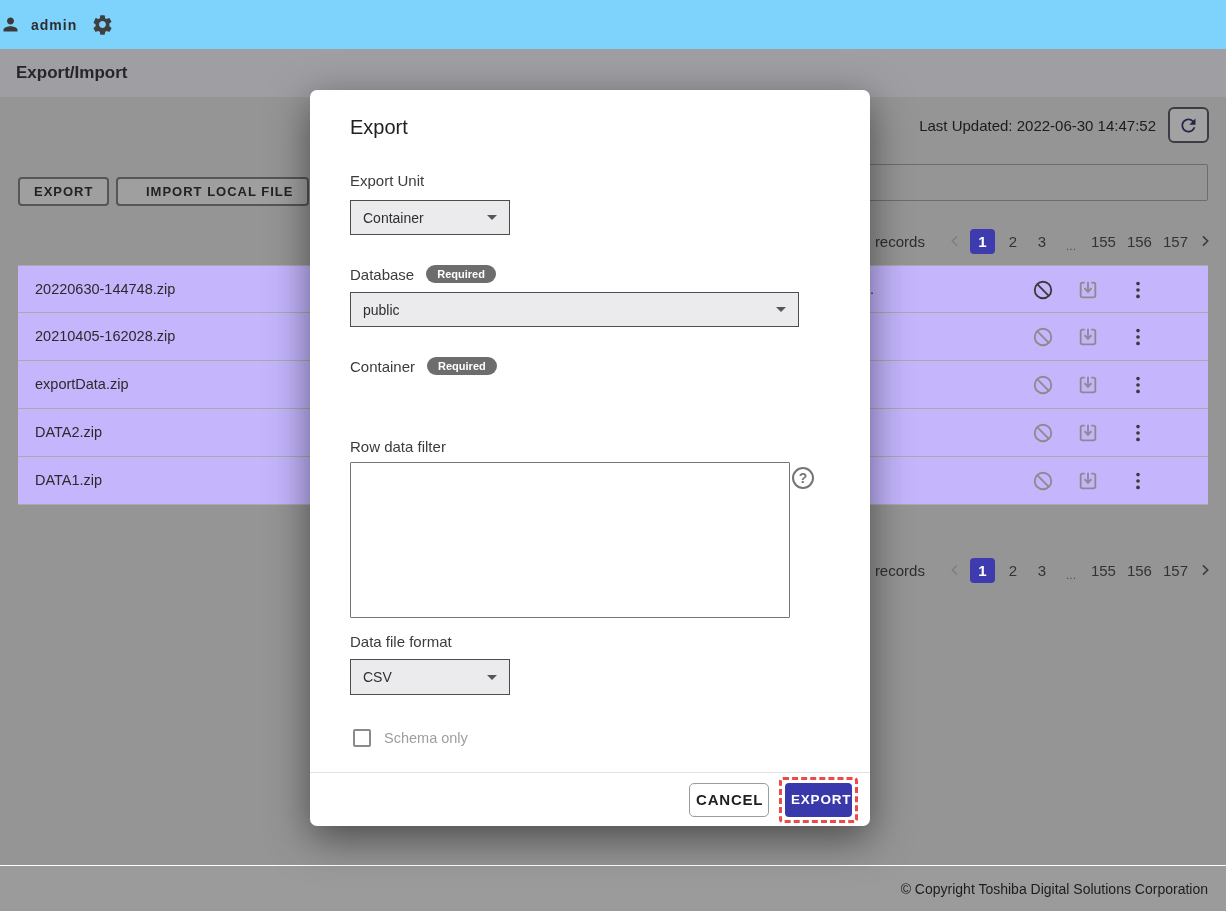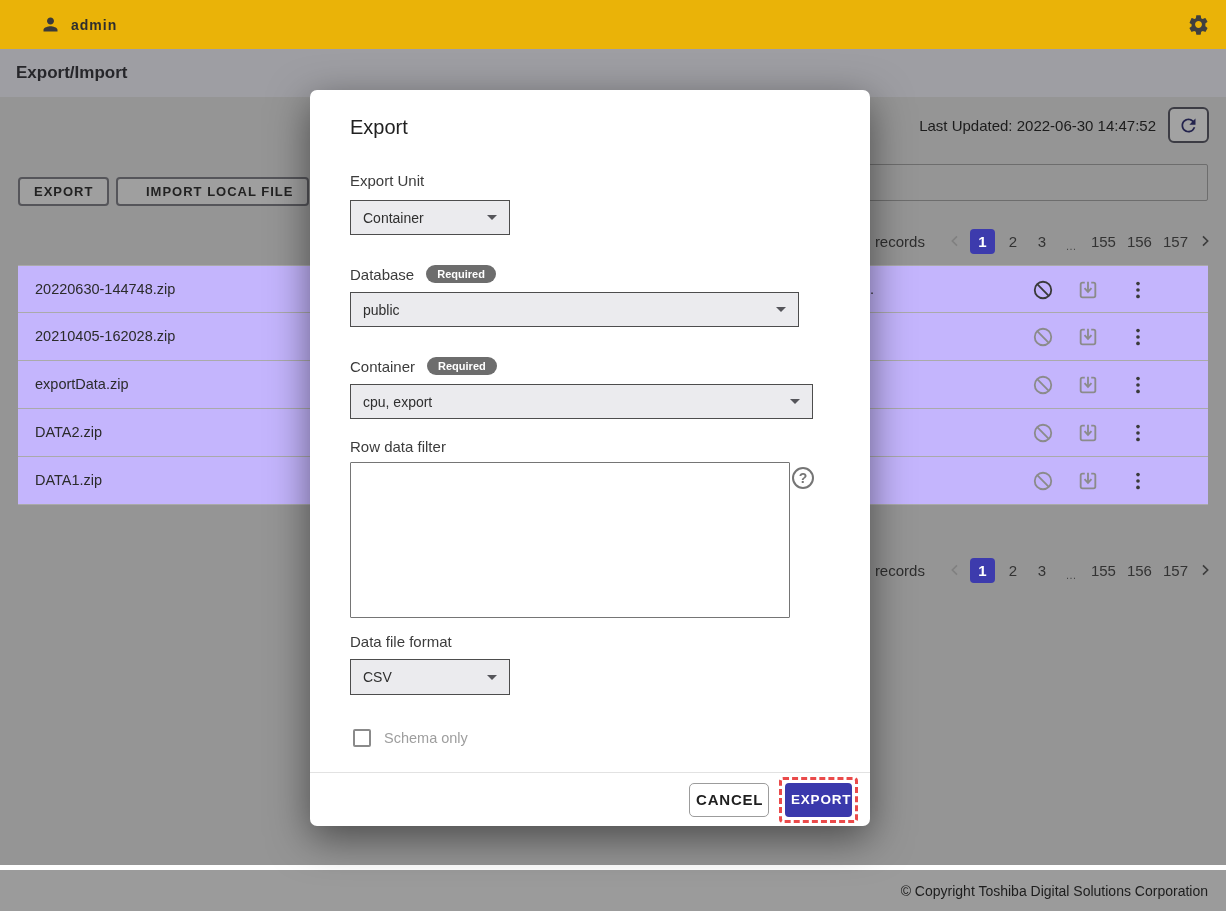--- a/index.html
+++ b/index.html
@@ -1,21 +1,21 @@
 <!DOCTYPE html>
 <html><head>
 <meta charset="utf-8">
 <style>
   html,body{margin:0;padding:0;background:#6f6f6f;}
   *{box-sizing:border-box;font-family:"Liberation Sans","DejaVu Sans",sans-serif;}
   .canvas{position:relative;width:1226px;height:911px;background:#959595;overflow:hidden;}
 
   
-  .topbar{position:absolute;left:0;top:0;width:1226px;height:49px;background:#eab308;
-          display:flex;align-items:center;justify-content:space-between;gap:14px;padding-right:16px;padding-left:40px;}
+  .topbar{position:absolute;left:0;top:0;width:1226px;height:49px;background:#7dd3fc;
+          display:flex;align-items:center;justify-content:flex-start;gap:14px;padding-right:16px;}
   .topbar .user{display:flex;align-items:center;gap:10px;cursor:pointer;}
   .topbar .uname{font-size:14px;font-weight:bold;letter-spacing:1px;color:#2e2e2e;}
   .ic{display:inline-flex;align-items:center;justify-content:center;}
   .ic svg{display:block;}
 
   
   .pagehdr{position:absolute;left:0;top:49px;width:1226px;height:48px;background:#9e9ea3;
            display:flex;align-items:center;padding-left:16px;}
   .pagehdr .title{font-size:17px;font-weight:bold;color:#26262a;}
 
@@ -54,21 +54,21 @@
   .tbl-row{position:relative;height:48px;background:#c4b5fd;border-bottom:1px solid #aaa;cursor:default;}
   .tbl-row:first-of-type{border-top:1px solid #aaa;}
   .fname{position:absolute;left:17px;top:15px;font-size:14.5px;color:#2b2b2b;}
   .sfrag{position:absolute;left:844px;top:15px;font-size:14.5px;color:#2b2b2b;}
   .rowicon{position:absolute;top:13px;cursor:pointer;}
   .i-block{left:1014px;} .i-exp{left:1059px;} .i-dots{left:1112px;}
   .icon-strong{color:#3a3a3a;} .icon-faint{color:#8b8b8b;}
 
   
   .footer{position:absolute;left:0;top:865px;width:1226px;height:46px;background:#9b9b9b;
-      border-top:5px solid #ffffff;display:flex;align-items:center;justify-content:flex-end;padding-right:18px;}
+      border-top:1px solid #ffffff;display:flex;align-items:center;justify-content:flex-end;padding-right:18px;}
   .footer span{font-size:14px;color:#1d1d1d;}
 
   
   .overlay-modal{position:absolute;left:310px;top:90px;width:560px;height:736px;background:#fff;
       border-radius:7px;box-shadow:0 12px 40px rgba(0,0,0,.5);}
   .m-title{position:absolute;left:40px;top:26px;font-size:20px;font-weight:500;color:#212121;}
   .m-label{position:absolute;left:40px;font-size:15px;color:#3c3c3c;display:flex;align-items:center;}
   .badge{display:inline-block;margin-left:12px;background:#6d6d6d;color:#fff;font-size:11px;
       font-weight:bold;padding:3px 11px;border-radius:11px;}
   .m-select{position:absolute;left:40px;height:35px;background:#ebebee;border:1px solid #4d4d4d;
@@ -300,24 +300,20 @@
     </div>
     <div class="m-select sel-db">
       <span>public</span>
       <span class="caret"></span>
     </div>
 
     <div class="m-label lb-cont">
       <span>Container</span>
       <span class="badge">Required</span>
     </div>
-    <div class="m-select sel-cont">
-      <span>cpu, export</span>
-      <span class="caret"></span>
-    </div>
 
     <div class="m-label lb-filter">Row data filter</div>
     <textarea class="m-textarea" style=""></textarea>
     <div class="help">?</div>
 
     <div class="m-label lb-fmt">Data file format</div>
     <div class="m-select sel-fmt">
       <span>CSV</span>
       <span class="caret"></span>
     </div>

